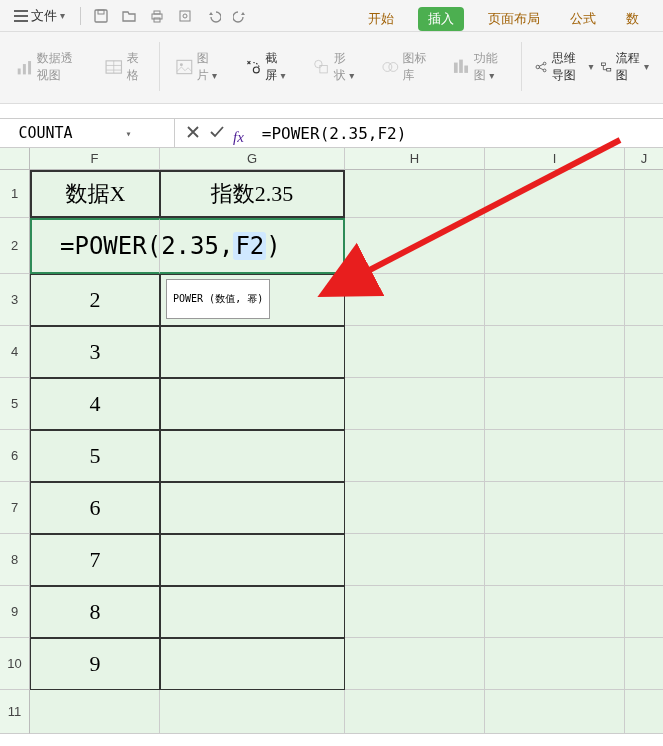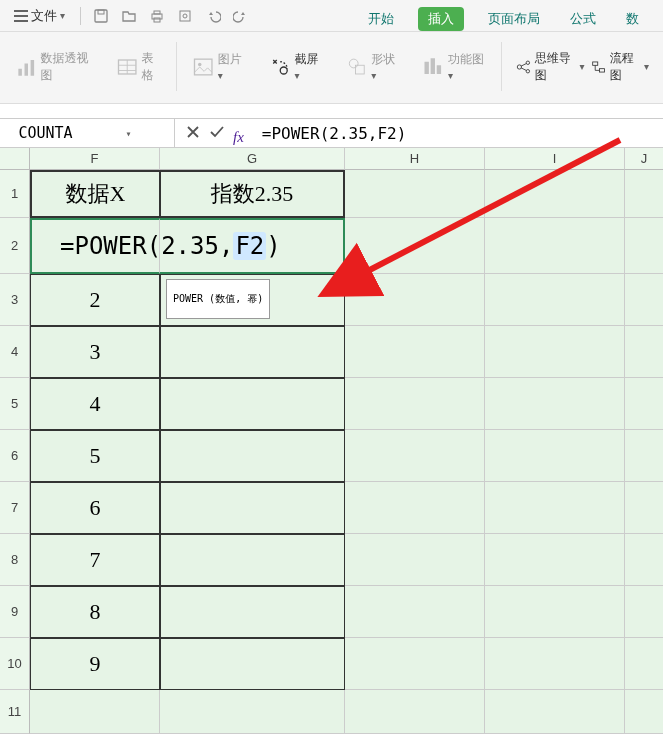--- a/index.html
+++ b/index.html
@@ -6,21 +6,21 @@
 body { font-family: "Microsoft YaHei", sans-serif; font-size: 13px; background: #fff; width: 663px; height: 746px; overflow: hidden; position: relative; }
 
 
 .topbar { background: #f5f5f5; padding: 4px 8px; display: flex; align-items: center; gap: 6px; border-bottom: 1px solid #ddd; height: 32px; }
 .menu-btn { display: flex; align-items: center; gap: 3px; padding: 3px 6px; color: #333; cursor: pointer; }
 .vd { width: 1px; height: 18px; background: #ccc; margin: 0 3px; }
 .ico-btn { width: 22px; height: 22px; display: flex; align-items: center; justify-content: center; color: #888; }
 
 
 .tabs { background: #f5f5f5; display: flex; align-items: center; gap: 18px; padding: 4px 12px 6px 350px; position: relative; }
-.tab { color: #0f766e; padding: 3px 6px; }
+.tab { color: #a16207; padding: 3px 6px; }
 .tab.active { background: #4caf50; color: #fff; border-radius: 4px; padding: 3px 10px; }
 
 
 .ribbon { background: #f5f5f5; display: flex; padding: 6px 4px 8px; border-bottom: 1px solid #ddd; gap: 2px; height: 72px; }
 .rg { display: flex; flex-direction: row; align-items: center; padding: 0 10px; color: #999; font-size: 12px; gap: 2px; }
 .rg svg { opacity: .55; }
 .rg .lab { font-size: 12px; }
 .rg.last { color: #333; }
 .rg.last svg { opacity: 1; }
 .rdiv { width: 1px; background: #ddd; margin: 4px 2px; }
@@ -160,20 +160,27 @@
         <circle cx="18" cy="18" r="4" fill="none" stroke="#333" stroke-width="1.5"></circle>
       </svg>
     <span class="lab" style="color:#333"><span>截屏</span> <span class="chev">▾</span></span>
   </div>
   <div class="rg">
     <svg width="28" height="28" viewBox="0 0 28 28">
         <circle cx="10" cy="10" r="5" fill="none" stroke="#999"></circle>
         <rect x="12" y="12" width="10" height="10" fill="none" stroke="#999"></rect>
       </svg>
     <span class="lab"><span>形状</span> <span class="chev">▾</span></span>
+  </div>
+  <div class="rg">
+    <svg width="28" height="28" viewBox="0 0 28 28">
+        <circle cx="10" cy="14" r="6" fill="none" stroke="#999"></circle>
+        <circle cx="18" cy="14" r="6" fill="none" stroke="#999"></circle>
+      </svg>
+    <span class="lab">图标库</span>
   </div>
   <div class="rg">
     <svg width="28" height="28" viewBox="0 0 28 28">
         <rect x="4" y="8" width="5" height="14" fill="#999"></rect>
         <rect x="11" y="4" width="5" height="18" fill="#999"></rect>
         <rect x="18" y="12" width="5" height="10" fill="#999"></rect>
       </svg>
     <span class="lab"><span>功能图</span> <span class="chev">▾</span></span>
   </div>
   <div class="rdiv"></div>

